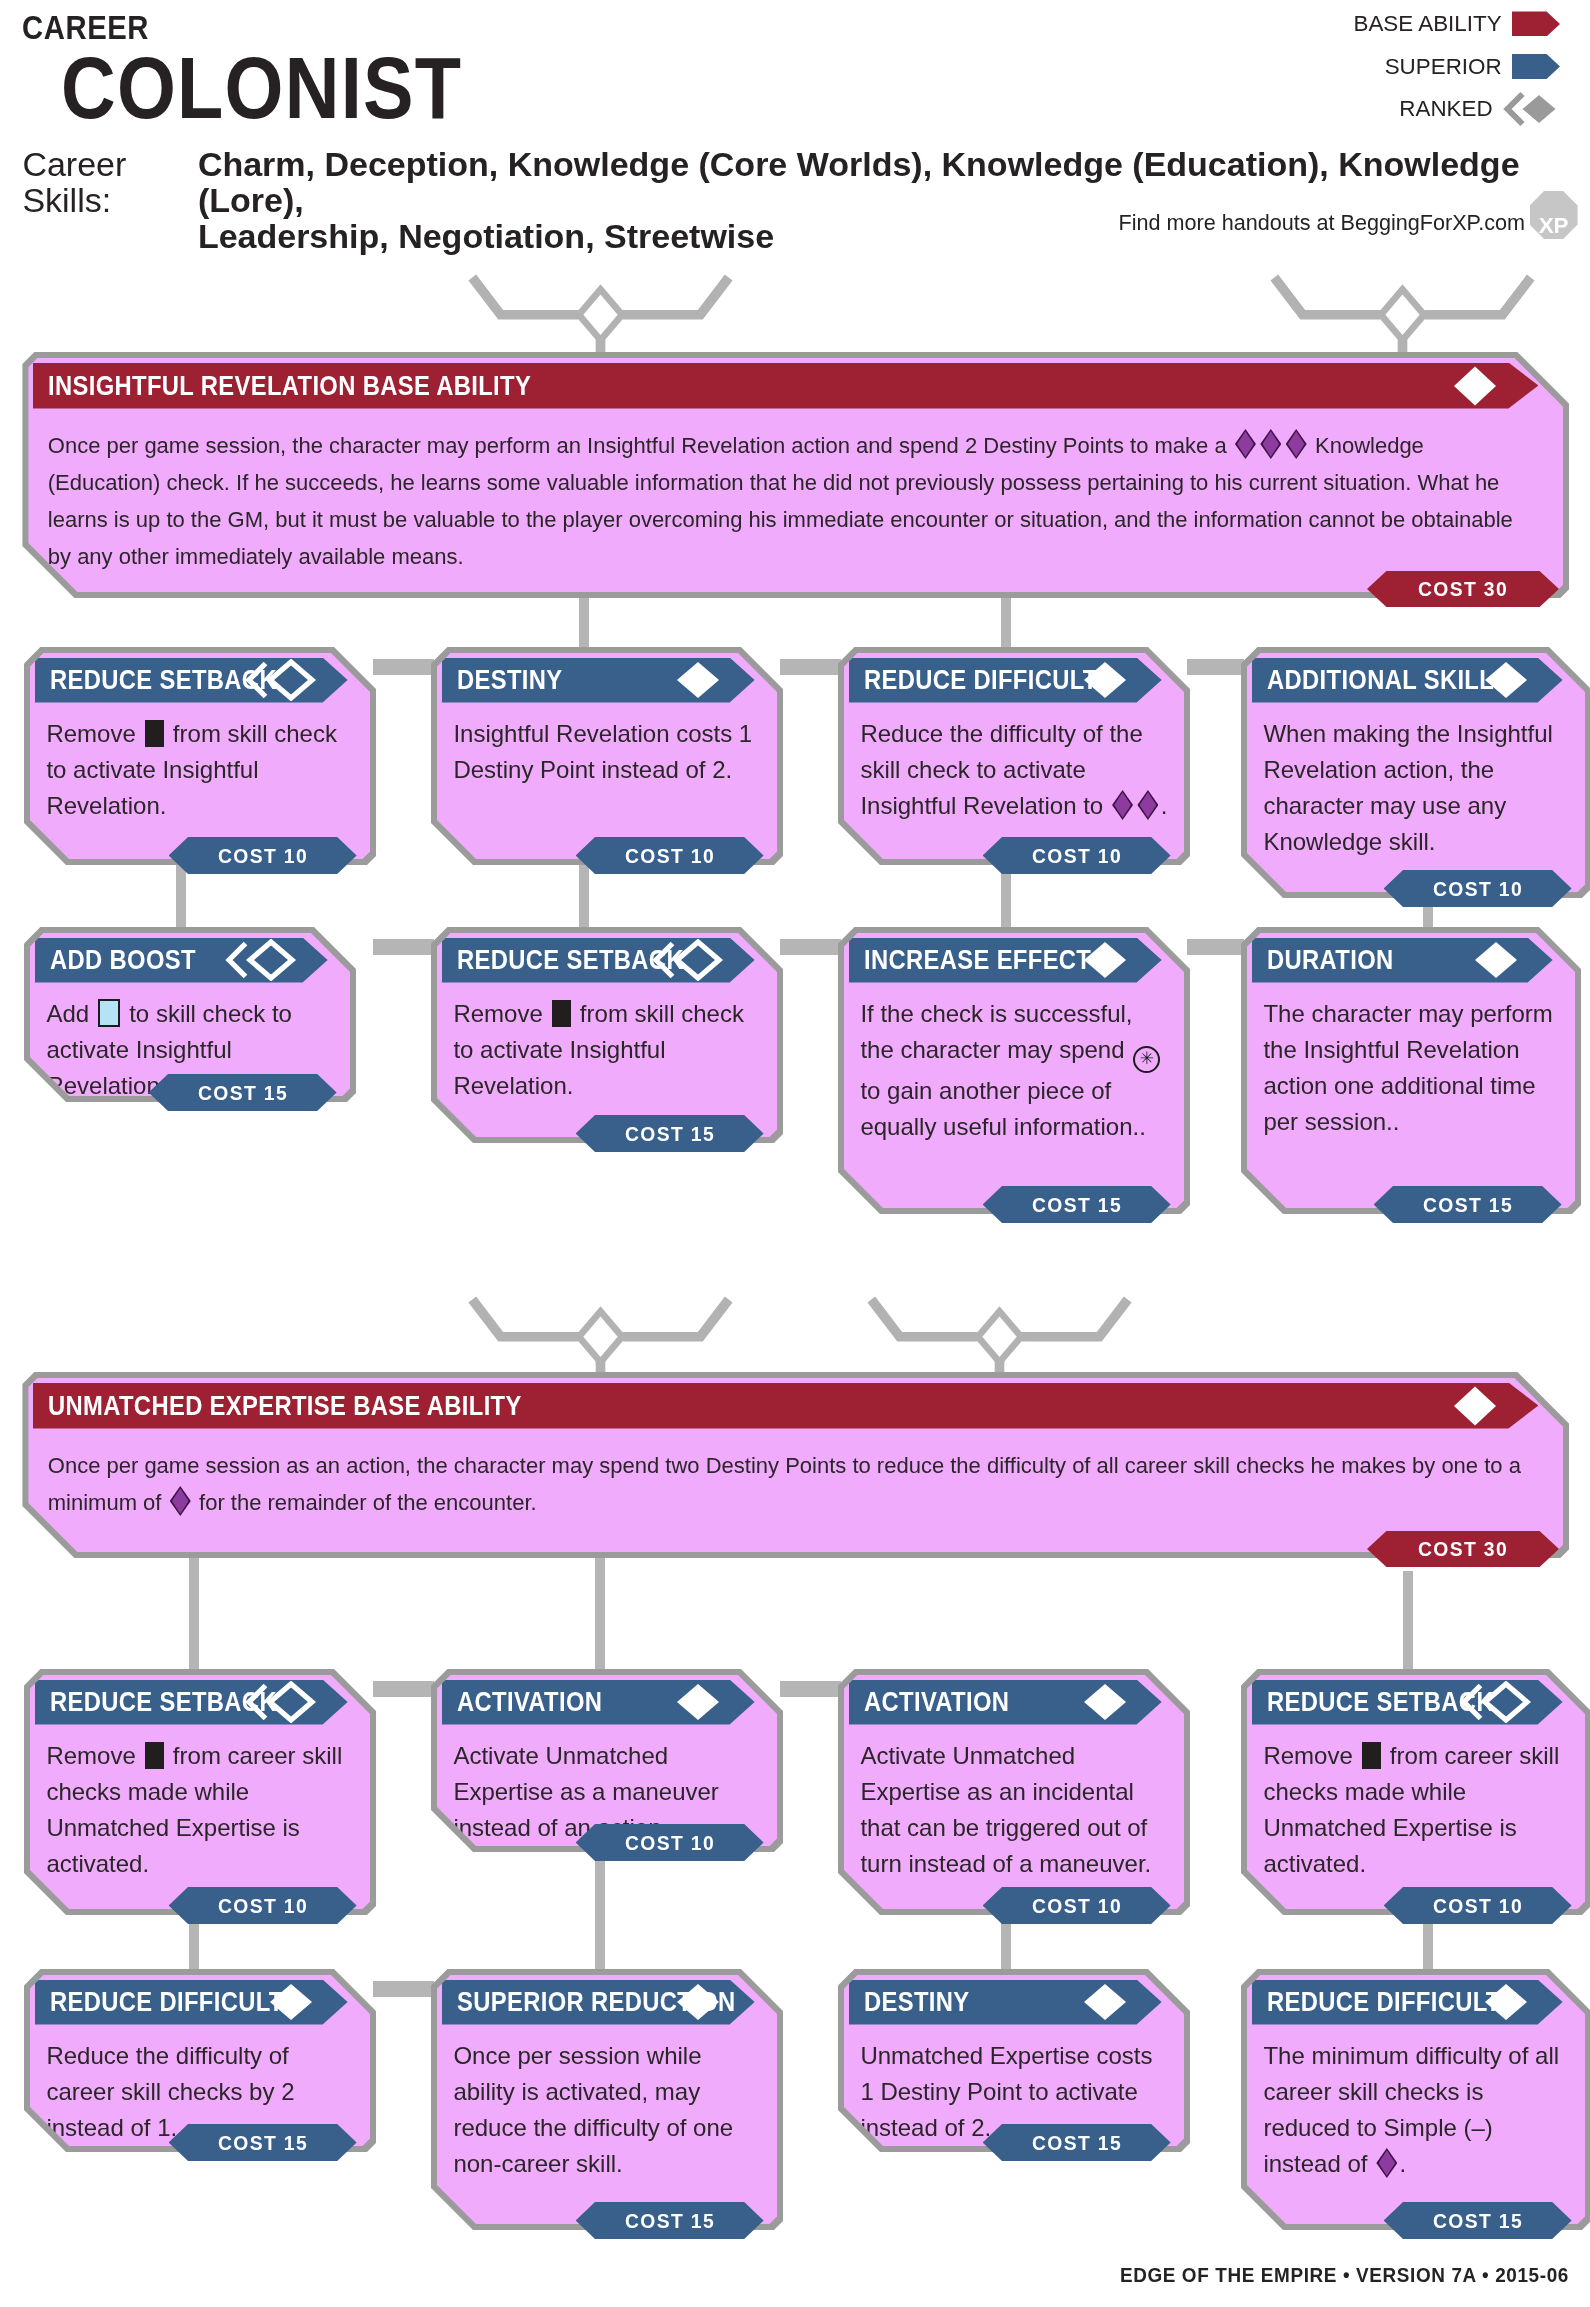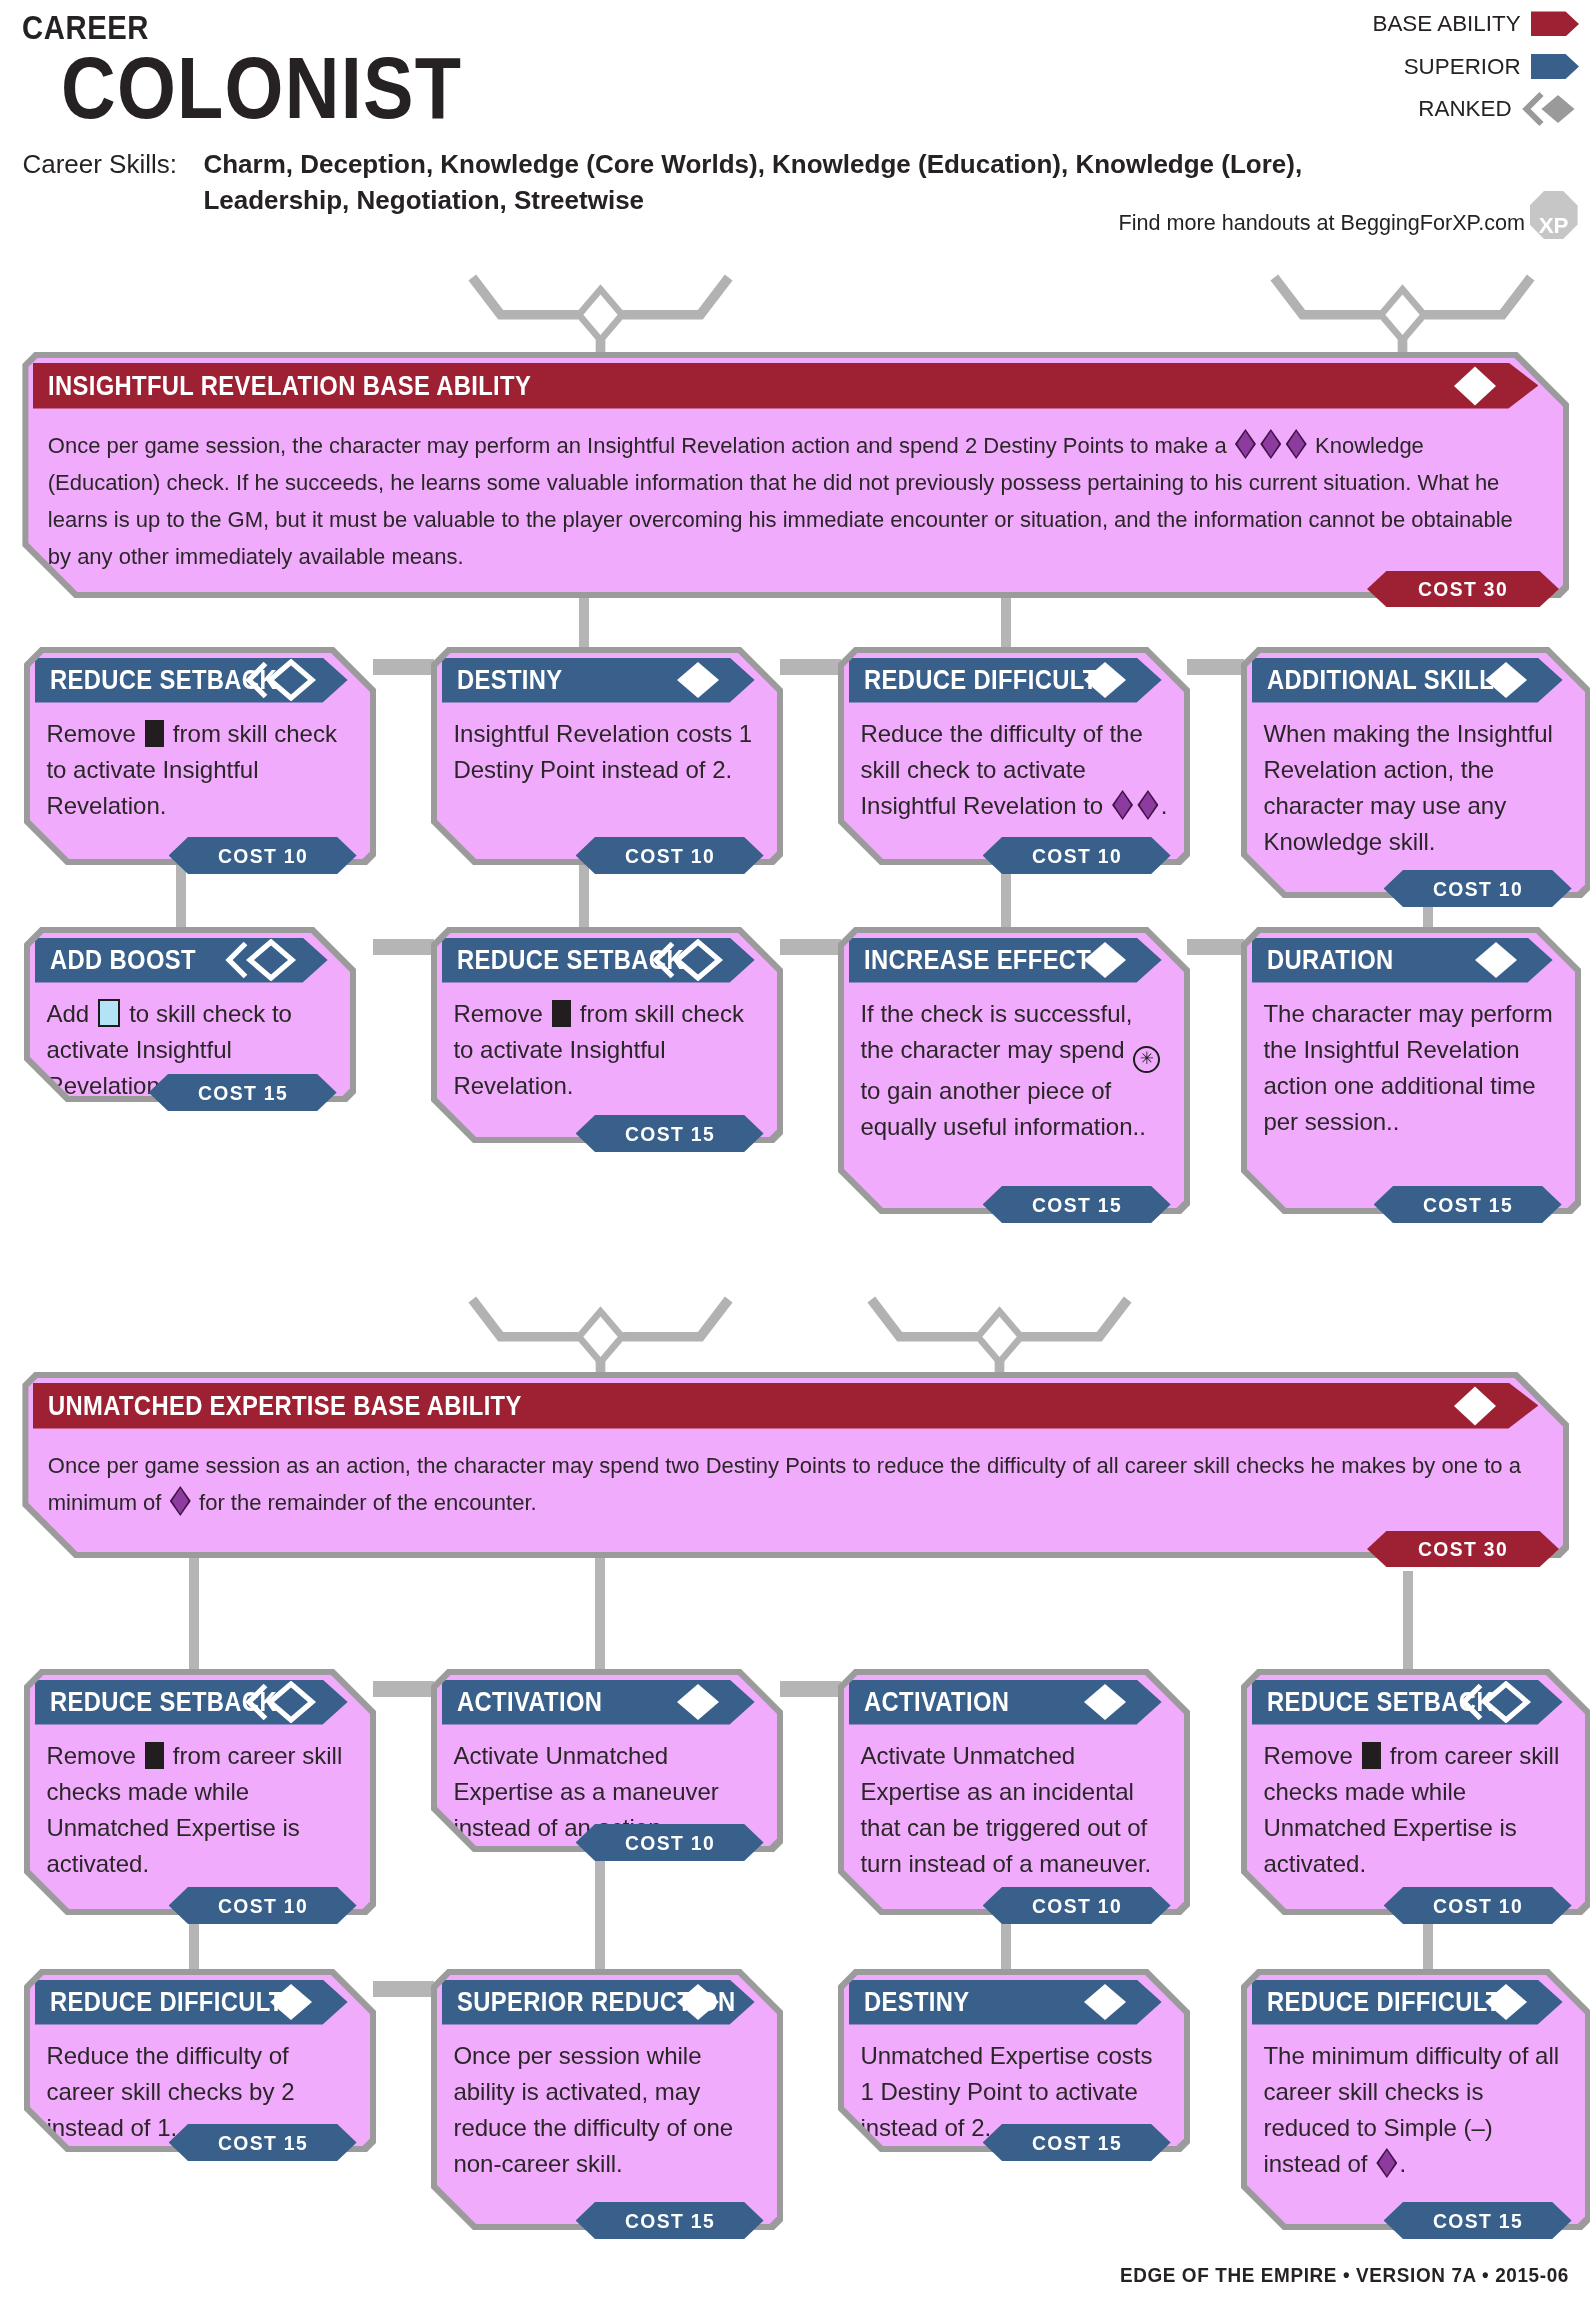--- a/index.html
+++ b/index.html
@@ -4,24 +4,24 @@
 <style>
   html,body{margin:0;padding:0;background:#fff;}
   .page{position:relative;width:1591px;height:2307px;background:#ffffff;overflow:hidden;
         font-family:"Liberation Sans",sans-serif;color:#262223;}
   .abs{position:absolute;}
   .cond{display:inline-block;transform:scaleX(.86);transform-origin:0 50%;white-space:nowrap;}
 
   
   .career-label{left:22.4px;top:7.5px;font-size:34px;font-weight:900;letter-spacing:0.7px;}
   .career-name{left:21px;top:37px;font-size:88px;font-weight:900;letter-spacing:1.5px;margin-left:40px;}
-  .skills-row{left:22.4px;top:146px;display:flex;font-size:26px;line-height:36px;}
+  .skills-row{left:22.4px;top:146px;display:flex;font-size:34px;line-height:36px;}
   .skills-label{width:181px;font-weight:400;}
   .skills-lines{font-weight:700;}
-  .legend{right:12px;top:10.4px;display:flex;flex-direction:column;gap:15.7px;align-items:flex-end;}
+  .legend{right:31px;top:10.4px;display:flex;flex-direction:column;gap:15.7px;align-items:flex-end;}
   .legend-row{display:flex;align-items:center;gap:10.4px;height:27px;}
   .legend-row .lbl{font-size:22.4px;font-weight:400;color:#262223;}
   .flag{width:48px;height:25px;display:inline-block;
         clip-path:polygon(0 0,72% 0,100% 50%,72% 100%,0 100%);}
   .find-more{right:66px;top:210px;font-size:21.6px;color:#262223;}
   .xp-logo{right:13.4px;top:191px;width:48px;height:48px;background:#c6c6c6;color:#fff;
            display:flex;align-items:flex-end;justify-content:center;font-size:22.4px;font-weight:900;
            clip-path:polygon(30% 0,70% 0,100% 30%,100% 70%,70% 100%,30% 100%,0 70%,0 30%);}
 
   

